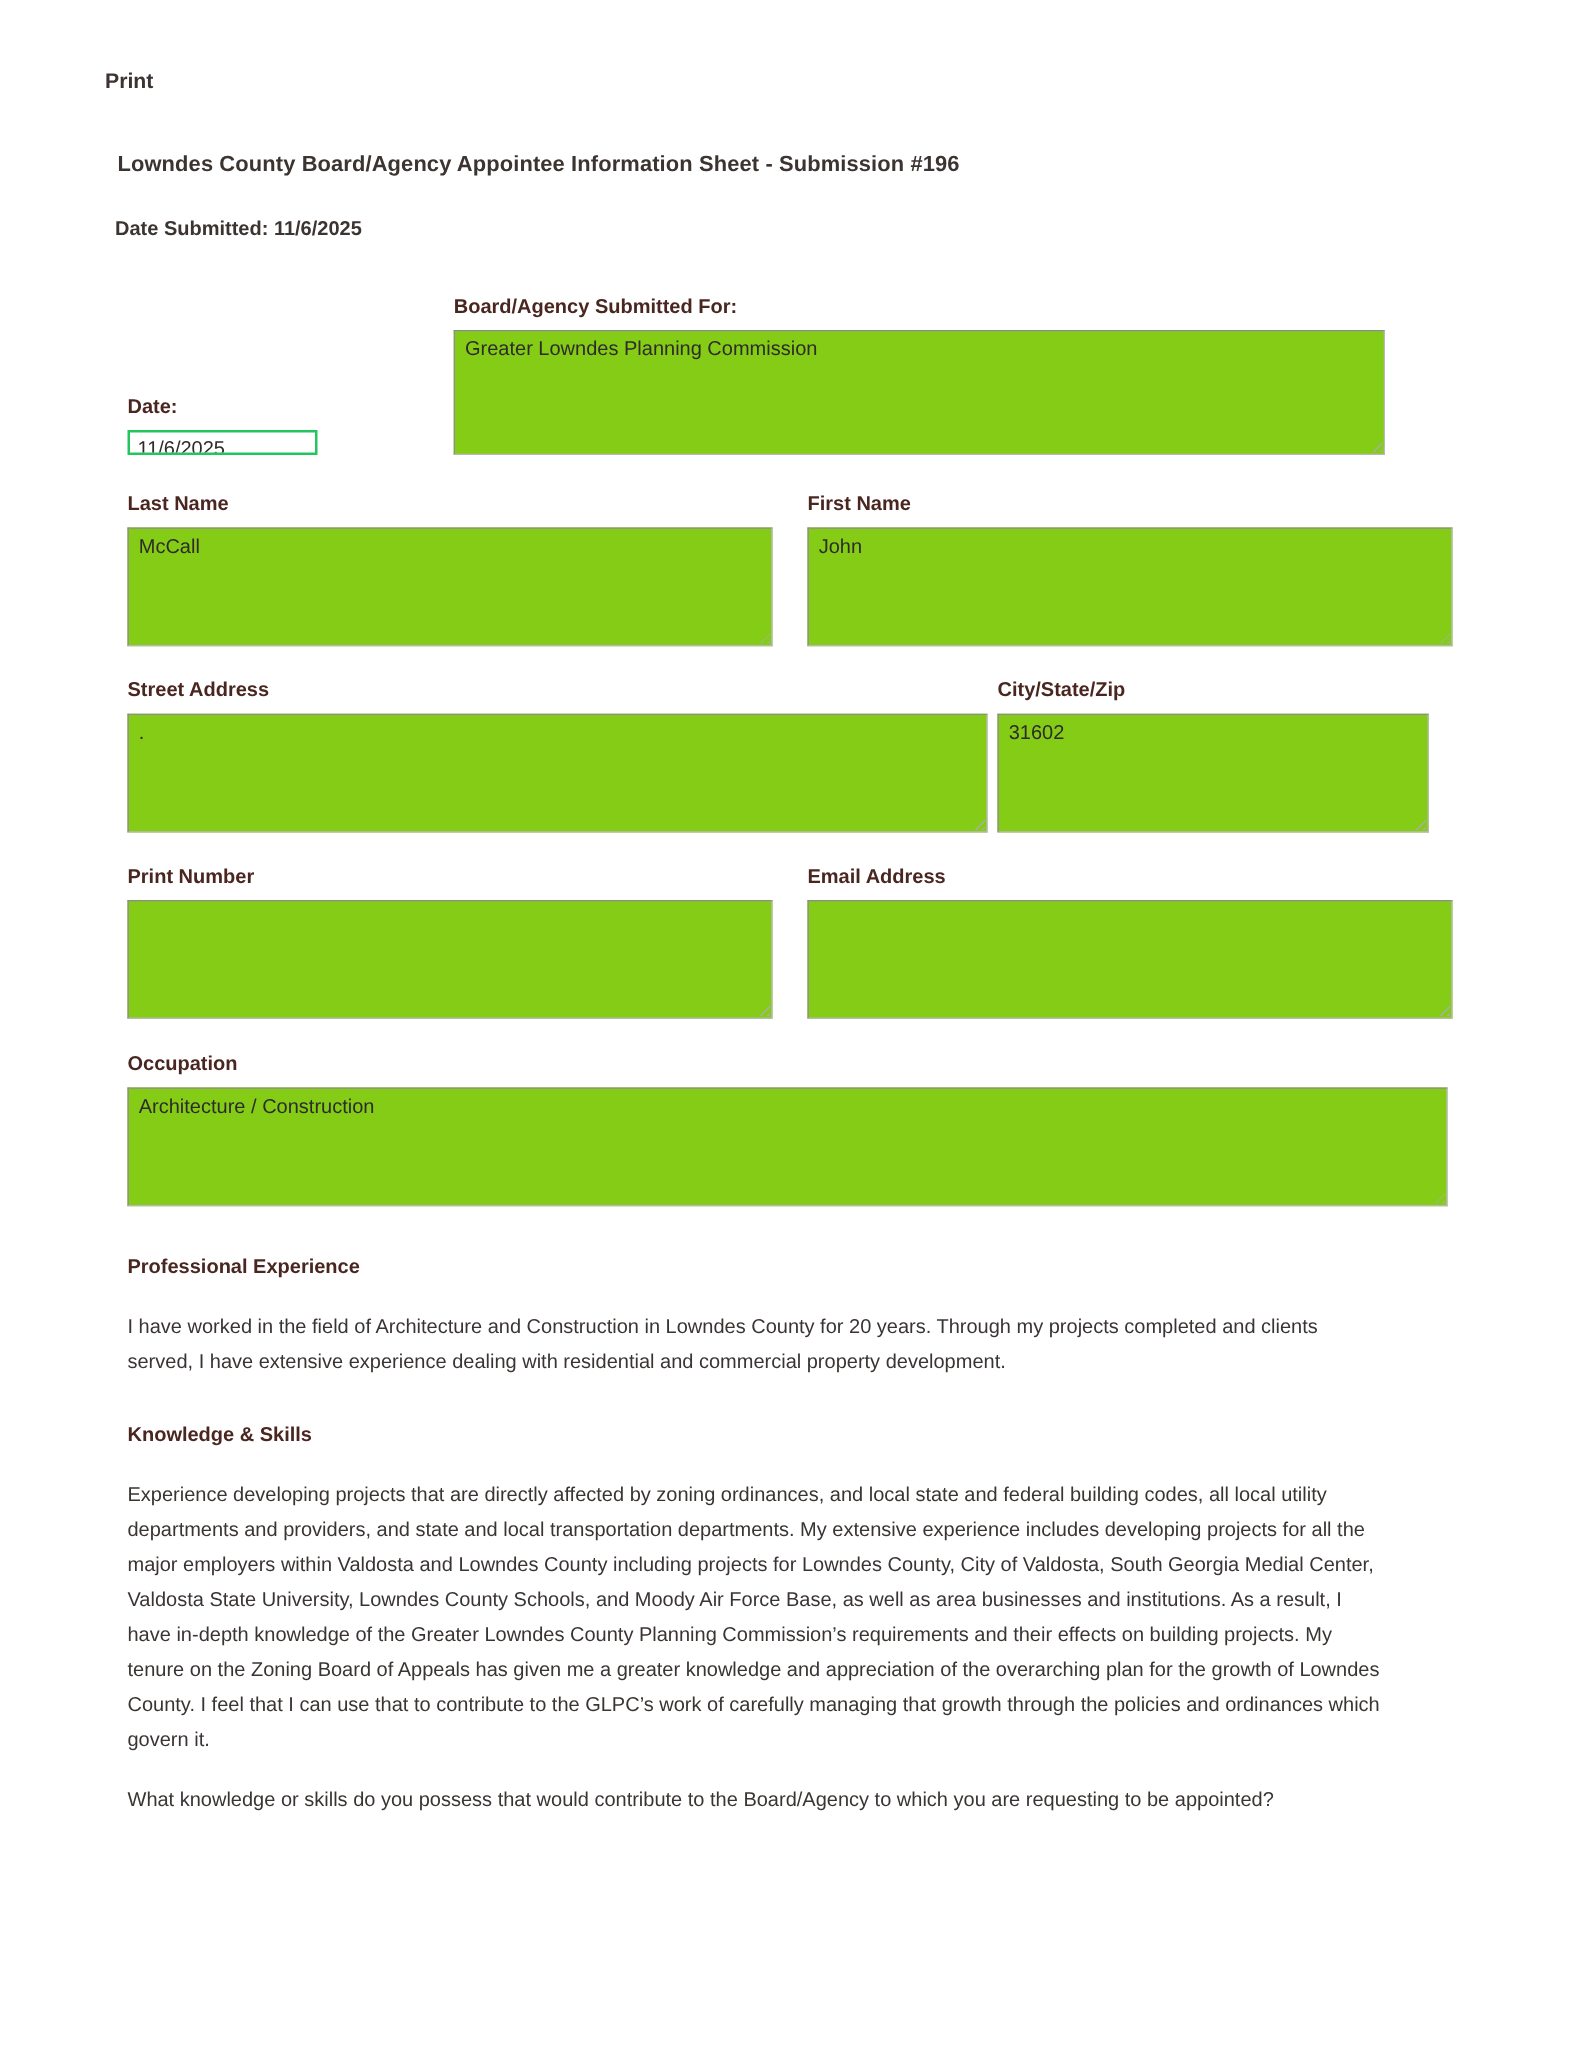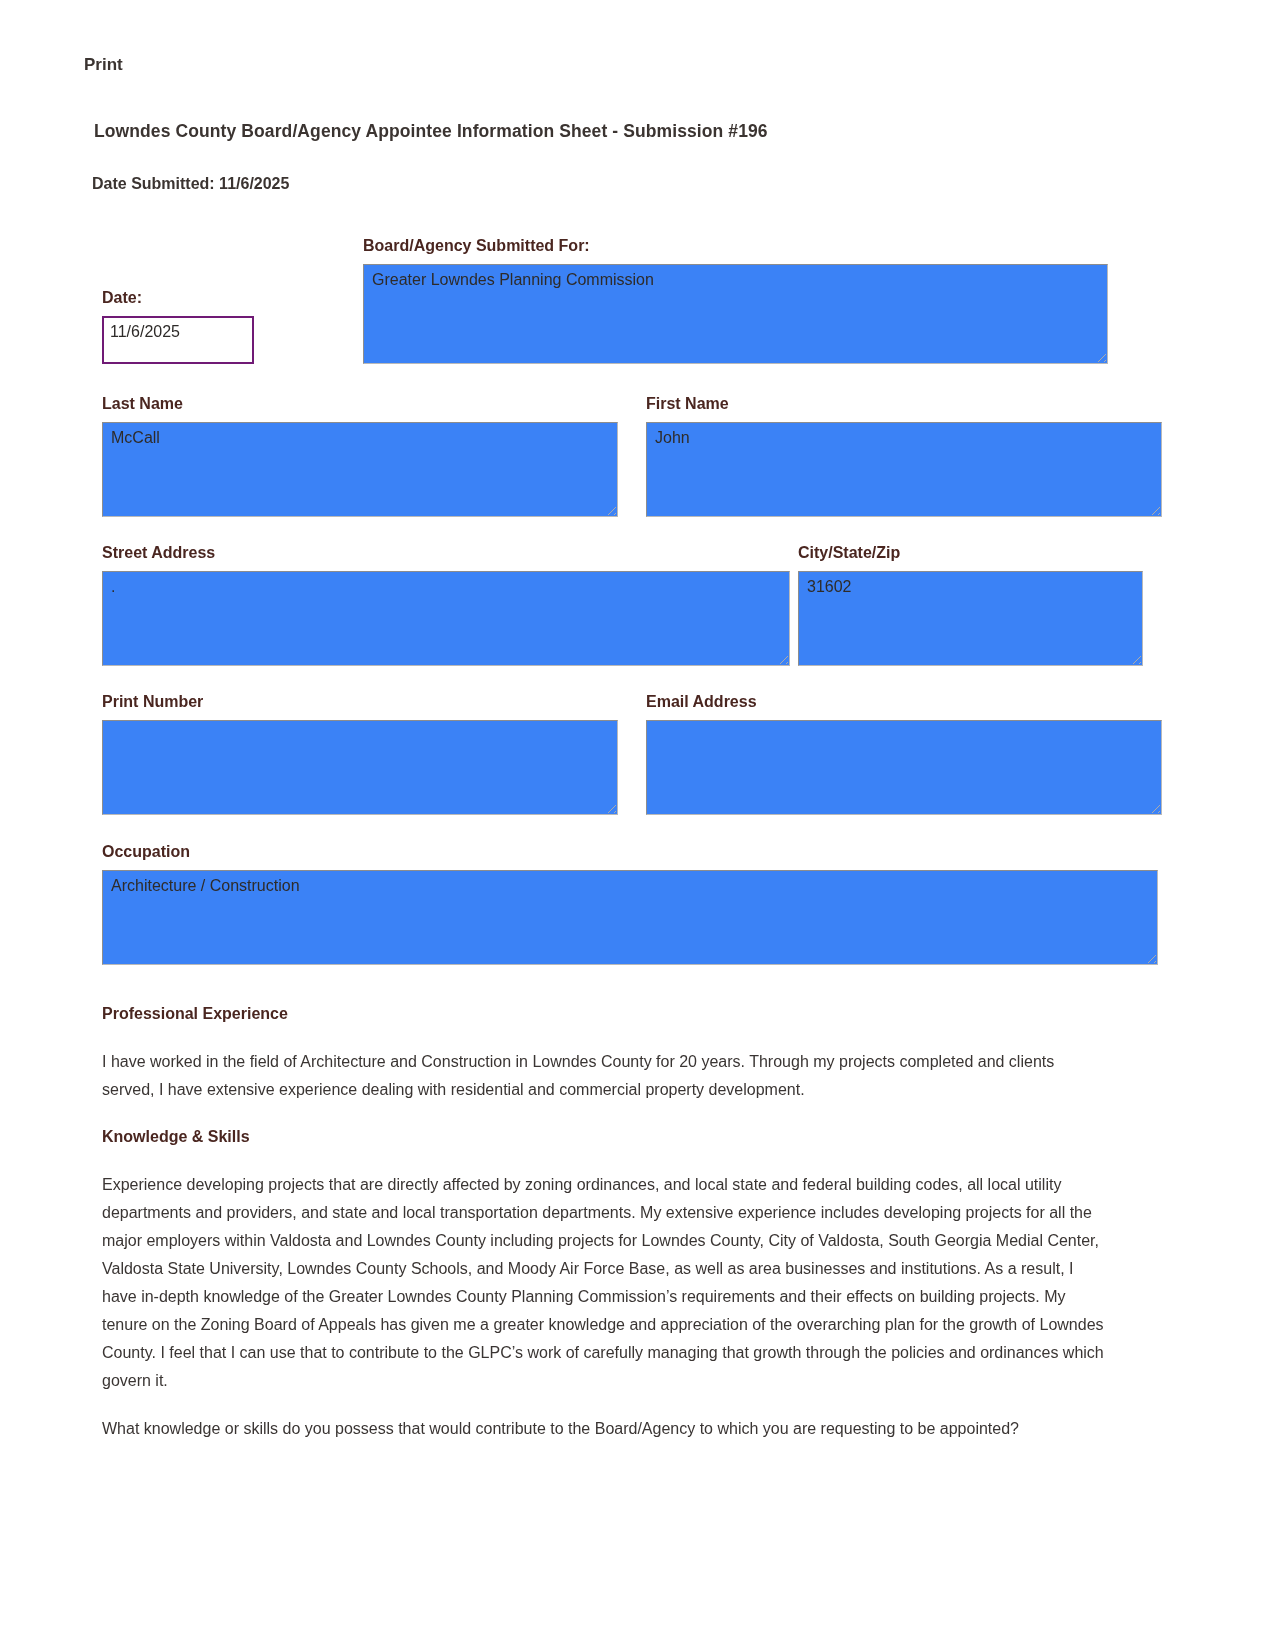--- a/index.html
+++ b/index.html
@@ -31,47 +31,47 @@
   .col-date{width:261px;flex:0 0 261px;}
   .col-board{width:745px;flex:0 0 745px;}
   .col-half{width:516px;flex:0 0 516px;}
   .gap28{width:28px;flex:0 0 28px;}
   .gap8{width:8px;flex:0 0 8px;}
   .col-street{width:688px;flex:0 0 688px;}
   .col-city{width:345px;flex:0 0 345px;}
   .col-full{width:1056px;flex:0 0 1056px;}
 
   .text-input{
-    box-sizing:border-box;width:152px;height:48px;
-    border:2px solid #701a75;background:#fff;
+    box-sizing:border-box;width:152px;height:20px;
+    border:2px solid #22c55e;background:#fff;
     font-size:16px;color:#2e2b29;line-height:28px;padding:0 6px;
     white-space:nowrap;overflow:hidden;
   }
 
   .ta{
-    position:relative;box-sizing:border-box;background:#3b82f6;
+    position:relative;box-sizing:border-box;background:#84cc16;
     border:1px solid #8d8d8d;border-bottom-color:#b9b9b9;border-right-color:#b9b9b9;
     font-size:16px;color:#2e2b29;line-height:20px;
     padding:5px 8px;overflow:hidden;white-space:pre-wrap;
   }
   .ta.h100{height:100px;}
   .ta.h95{height:95px;}
 
   .grip{
     position:absolute;right:1px;bottom:1px;width:12px;height:12px;
     background:repeating-linear-gradient(135deg, transparent 0 3px, #ababab 3px 4px);
     clip-path:polygon(100% 0, 0 100%, 100% 100%);
   }
 
   .section-heading{margin:40px 0 0 18px;font-size:16px;font-weight:bold;color:#4a2620;}
   .para{
     margin:25px 0 0 18px;max-width:1008px;
     font-size:16px;line-height:28px;color:#3a3533;
   }
-  .sh2{margin-top:24px;}
+  .sh2{margin-top:36px;}
   .para.q{margin-top:20px;}
 </style>
 </head>
 <body>
 
 <div class="page">
 
   <a class="print-link">Print</a>
 
   <div class="doc-title">Lowndes County Board/Agency Appointee Information Sheet - Submission #196</div>

